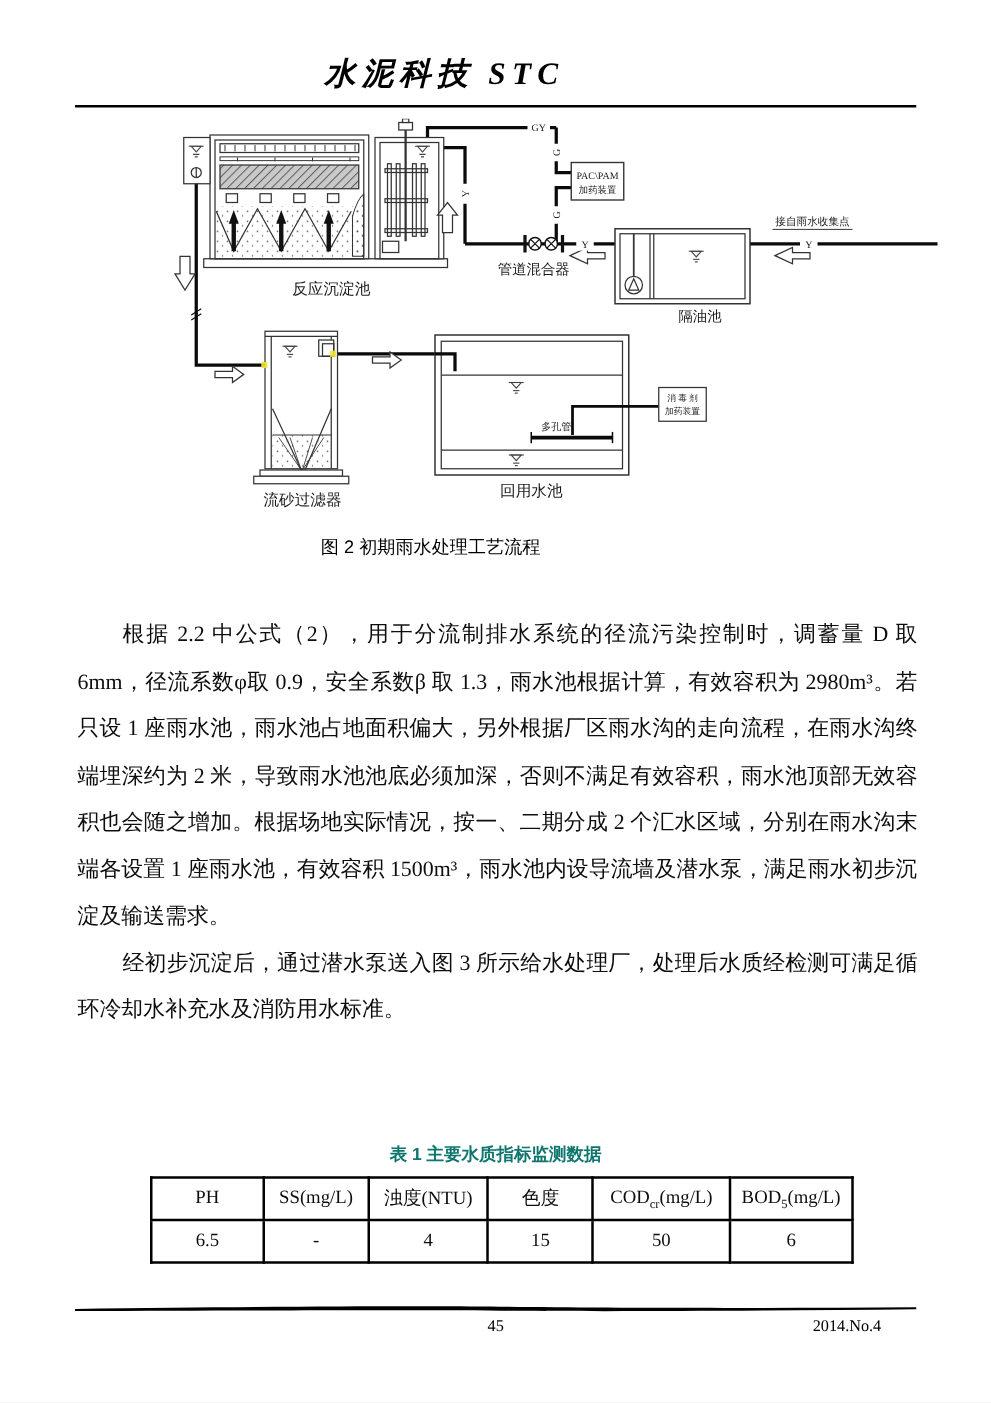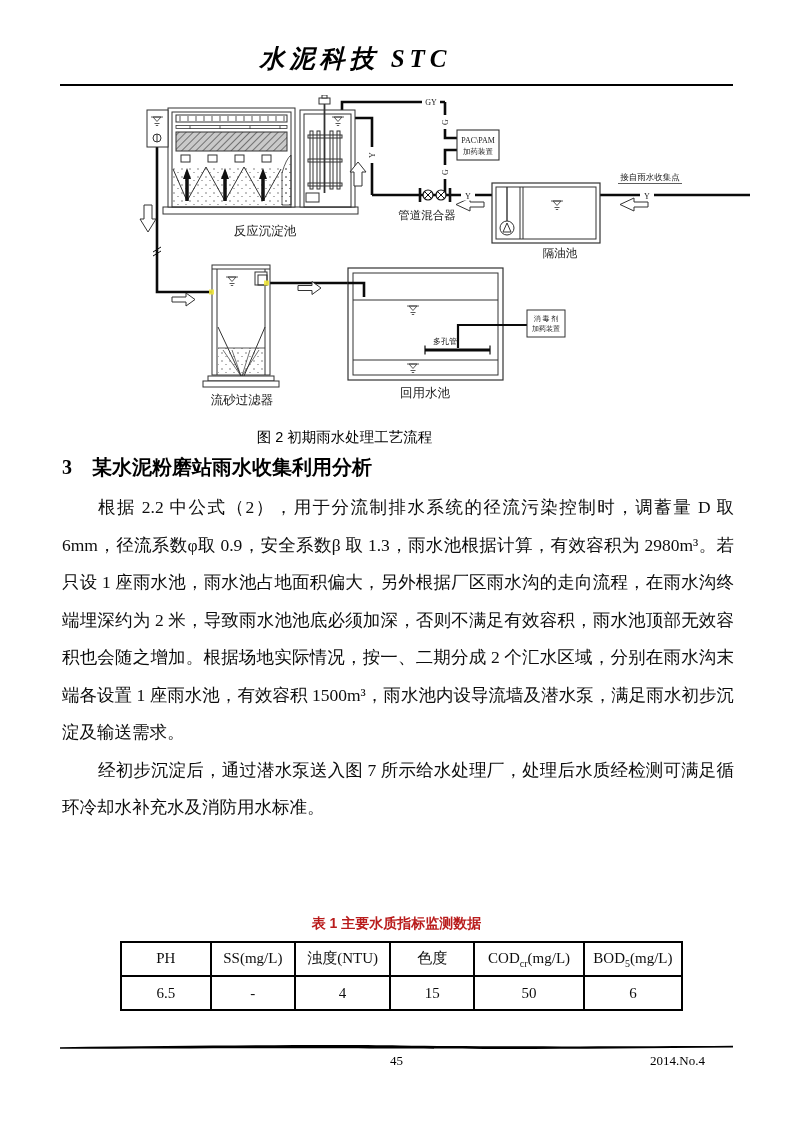--- a/index.html
+++ b/index.html
@@ -27,21 +27,21 @@
     font-family:"Liberation Sans","DejaVu Sans",sans-serif;
   }
   .section-heading .sec-num{margin-right:20px;font-family:"Liberation Serif",serif;}
   .body-text{
     position:absolute;top:489px;left:62px;width:672px;
     font-size:17.5px;line-height:37.5px;text-align:justify;color:#0d0d0d;
   }
   .body-text p{margin:0;text-indent:36px;}
   .table-caption{
     position:absolute;top:915px;left:0;width:793px;text-align:center;
-    font-size:14px;font-weight:bold;color:#b91c1c;
+    font-size:14px;font-weight:bold;color:#0f766e;
     font-family:"Liberation Sans","DejaVu Sans",sans-serif;
   }
   table.wq{
     position:absolute;top:941px;left:120px;width:563px;
     border-collapse:collapse;table-layout:fixed;
   }
   table.wq th,table.wq td{
     border:2px solid #000000;height:32px;text-align:center;vertical-align:middle;
     font-size:15px;font-weight:normal;padding:0;color:#0d0d0d;
   }
@@ -246,27 +246,24 @@
     </g>
 
     <g fill="#efe63c" opacity="0.9">
       <rect x="149" y="194.5" width="5" height="5"></rect>
       <rect x="204" y="185.5" width="5" height="5"></rect>
     </g>
   </svg>
 
   <div class="fig-caption">图 2 初期雨水处理工艺流程</div>
 
-  <div class="section-heading">
-    <span class="sec-num">3</span><span>某水泥粉磨站雨水收集利用分析</span>
-  </div>
 
   <div class="body-text">
     <p>根据 2.2 中公式（2），用于分流制排水系统的径流污染控制时，调蓄量 D 取 6mm，径流系数φ取 0.9，安全系数β 取 1.3，雨水池根据计算，有效容积为 2980m³。若只设 1 座雨水池，雨水池占地面积偏大，另外根据厂区雨水沟的走向流程，在雨水沟终端埋深约为 2 米，导致雨水池池底必须加深，否则不满足有效容积，雨水池顶部无效容积也会随之增加。根据场地实际情况，按一、二期分成 2 个汇水区域，分别在雨水沟末端各设置 1 座雨水池，有效容积 1500m³，雨水池内设导流墙及潜水泵，满足雨水初步沉淀及输送需求。</p>
-    <p>经初步沉淀后，通过潜水泵送入图 7 所示给水处理厂，处理后水质经检测可满足循环冷却水补充水及消防用水标准。</p>
+    <p>经初步沉淀后，通过潜水泵送入图 3 所示给水处理厂，处理后水质经检测可满足循环冷却水补充水及消防用水标准。</p>
   </div>
 
   <div class="table-caption">表 1 主要水质指标监测数据</div>
 
   <table class="wq">
     <colgroup>
       <col style="width:16%">
         <col style="width:15%">
         <col style="width:17%">
       <col style="width:15%">

